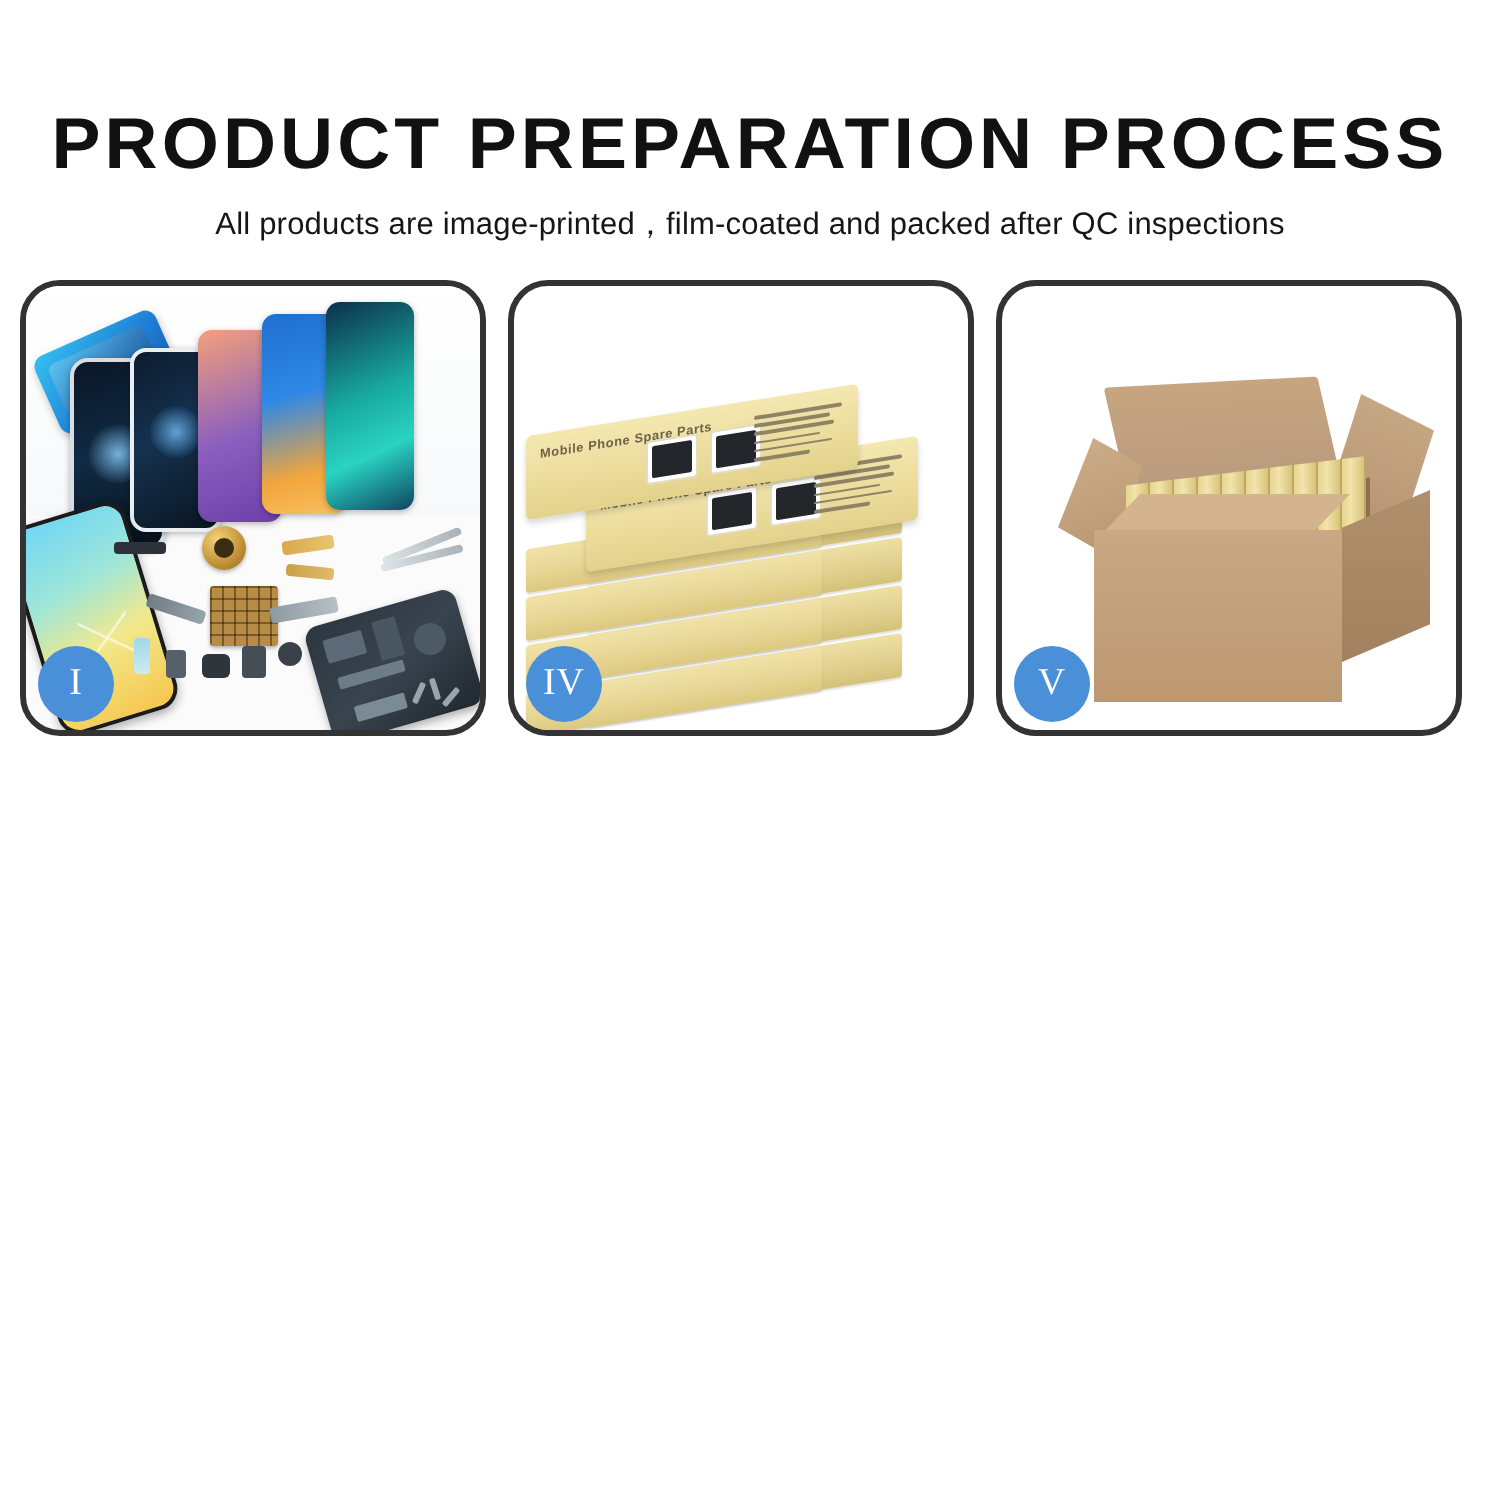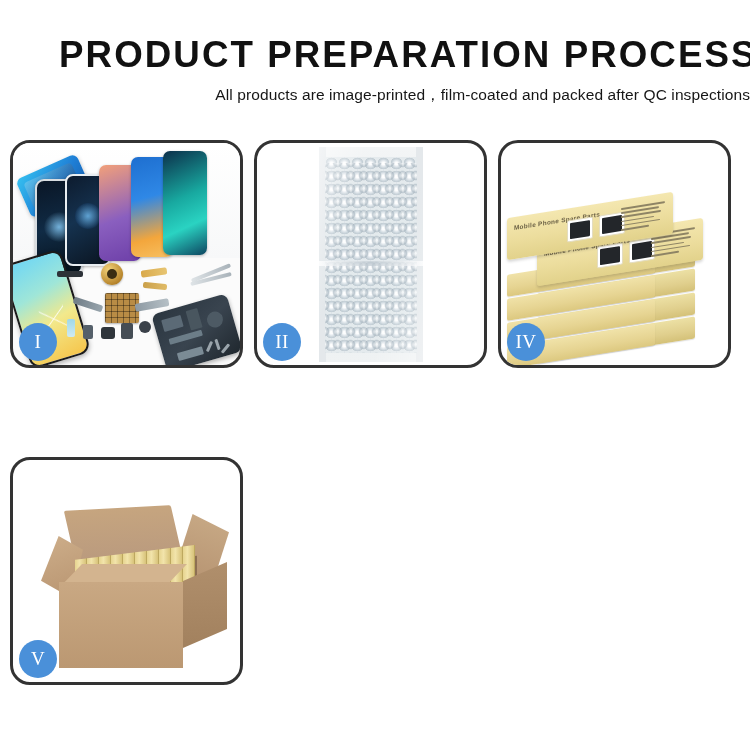--- a/index.html
+++ b/index.html
@@ -6,21 +6,21 @@
   body{
     width:750px;height:750px;
     background:#ffffff;
     font-family:"Liberation Sans", sans-serif;
     overflow:hidden;
     position:relative;
   }
   .page{width:750px;height:750px;position:relative;}
 
   
-  .header{text-align:right;padding-top:37px;}
+  .header{text-align:center;padding-top:54px;}
   .title{
     font-size:36px;font-weight:700;color:#111111;
     letter-spacing:2.0px;line-height:1.0;
     transform:scaleX(1.02);
     white-space:nowrap;
   }
   .subtitle{
     font-size:15.5px;font-weight:400;color:#161616;
     margin-top:12px;letter-spacing:.1px;white-space:nowrap;
   }
@@ -352,30 +352,20 @@
           </div>
         <div class="screws">
             <b></b>
             <b></b>
             <b></b>
           </div>
       </div>
       <div class="badge">I</div>
     </div>
 
-    <div class="panel p2">
-      <div class="scene">
-        <div class="bw-sheet"></div>
-        <div class="bw-bubbles"></div>
-        <div class="bw-bubbles2"></div>
-        <div class="bw-seam"></div>
-        <div class="bw-shine"></div>
-      </div>
-      <div class="badge">II</div>
-    </div>
 
 
     <div class="panel p4">
       <div class="scene">
         <div class="stack">
           <div class="rbox rb1"></div>
           <div class="rbox rb2"></div>
           <div class="rbox rb3"></div>
           <div class="rbox rb4"></div>
           <div class="sbox sb3"></div>

